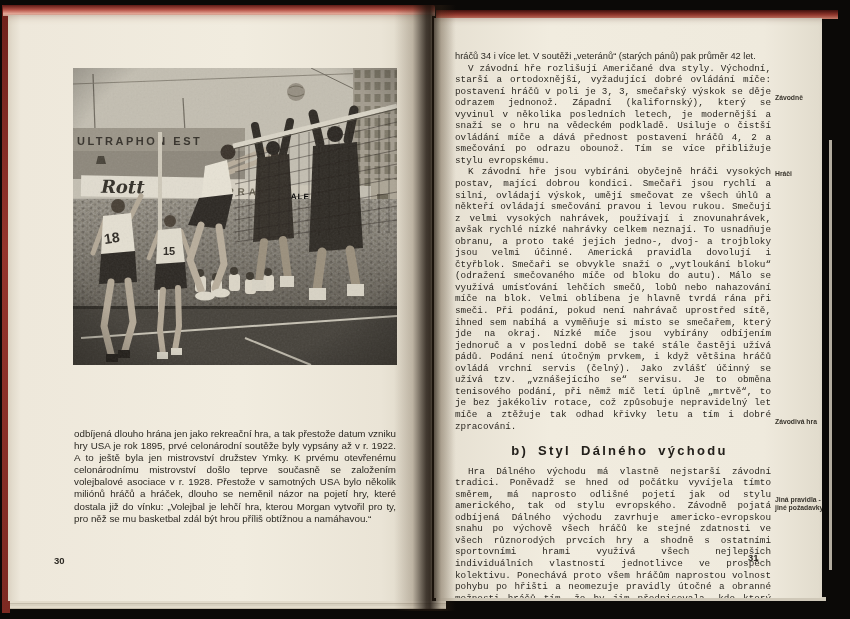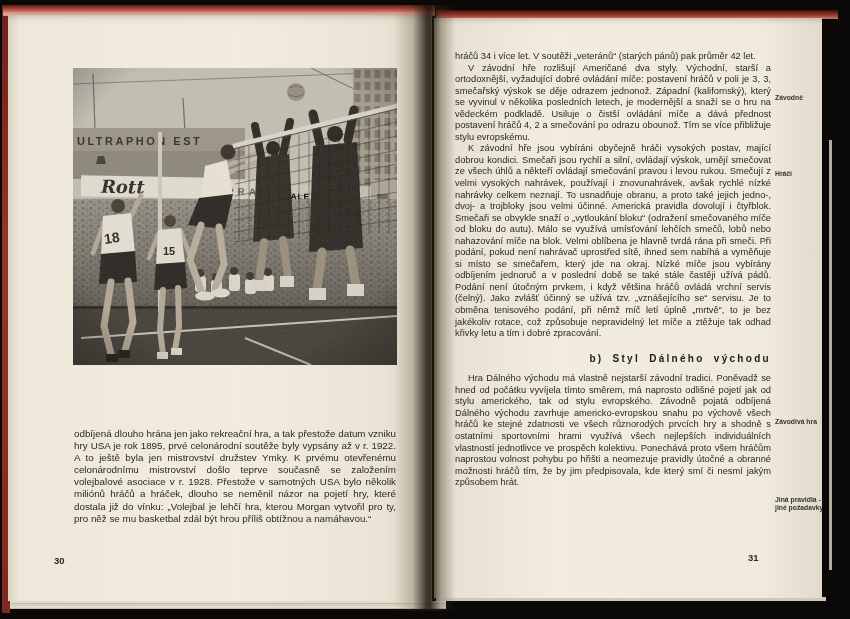--- a/index.html
+++ b/index.html
@@ -39,23 +39,23 @@
       font-size:9.8px;line-height:12.1px;color:#2c2923;text-align:justify;}
   .ltext p{margin:0;}
   .pagenum{position:absolute;font:bold 9.5px "Liberation Sans",sans-serif;color:#2c2923;}
   .pn-left{left:46px;top:540px;}
   .pn-right{left:314px;top:534px;}
 
   
   .rtext{position:absolute;left:21px;top:33px;width:316px;
       font-size:9.3px;line-height:11.55px;color:#2c2923;text-align:justify;}
   .rtext p{margin:0;}
-  .rtext p.ind{text-indent:13px;}
-  .rheading{margin:13px 0 9px 13px !important;font-weight:bold;font-size:10px;
-      letter-spacing:2.3px;word-spacing:4px;text-align:right;color:#23201b;}
+  .rtext p.ind{text-indent:13px;font-family:Liberation Mono, monospace;}
+  .rheading{margin:13px 0 9px 13px !important;font-weight:bold;font-size:13px;
+      letter-spacing:2.3px;word-spacing:4px;text-align:center;color:#23201b;}
   .mnote{position:absolute;left:341px;width:50px;font:bold 6.8px/8.4px "Liberation Sans",sans-serif;
       color:#38342c;text-align:left;}
   .mn0{top:76px;} .mn1{top:152px;} .mn2{top:400px;} .mn3{top:478px;}
 </style>
 </head>
 <body>
 
 <div class="scene">
 
   <div class="cover-left-vert"></div>

